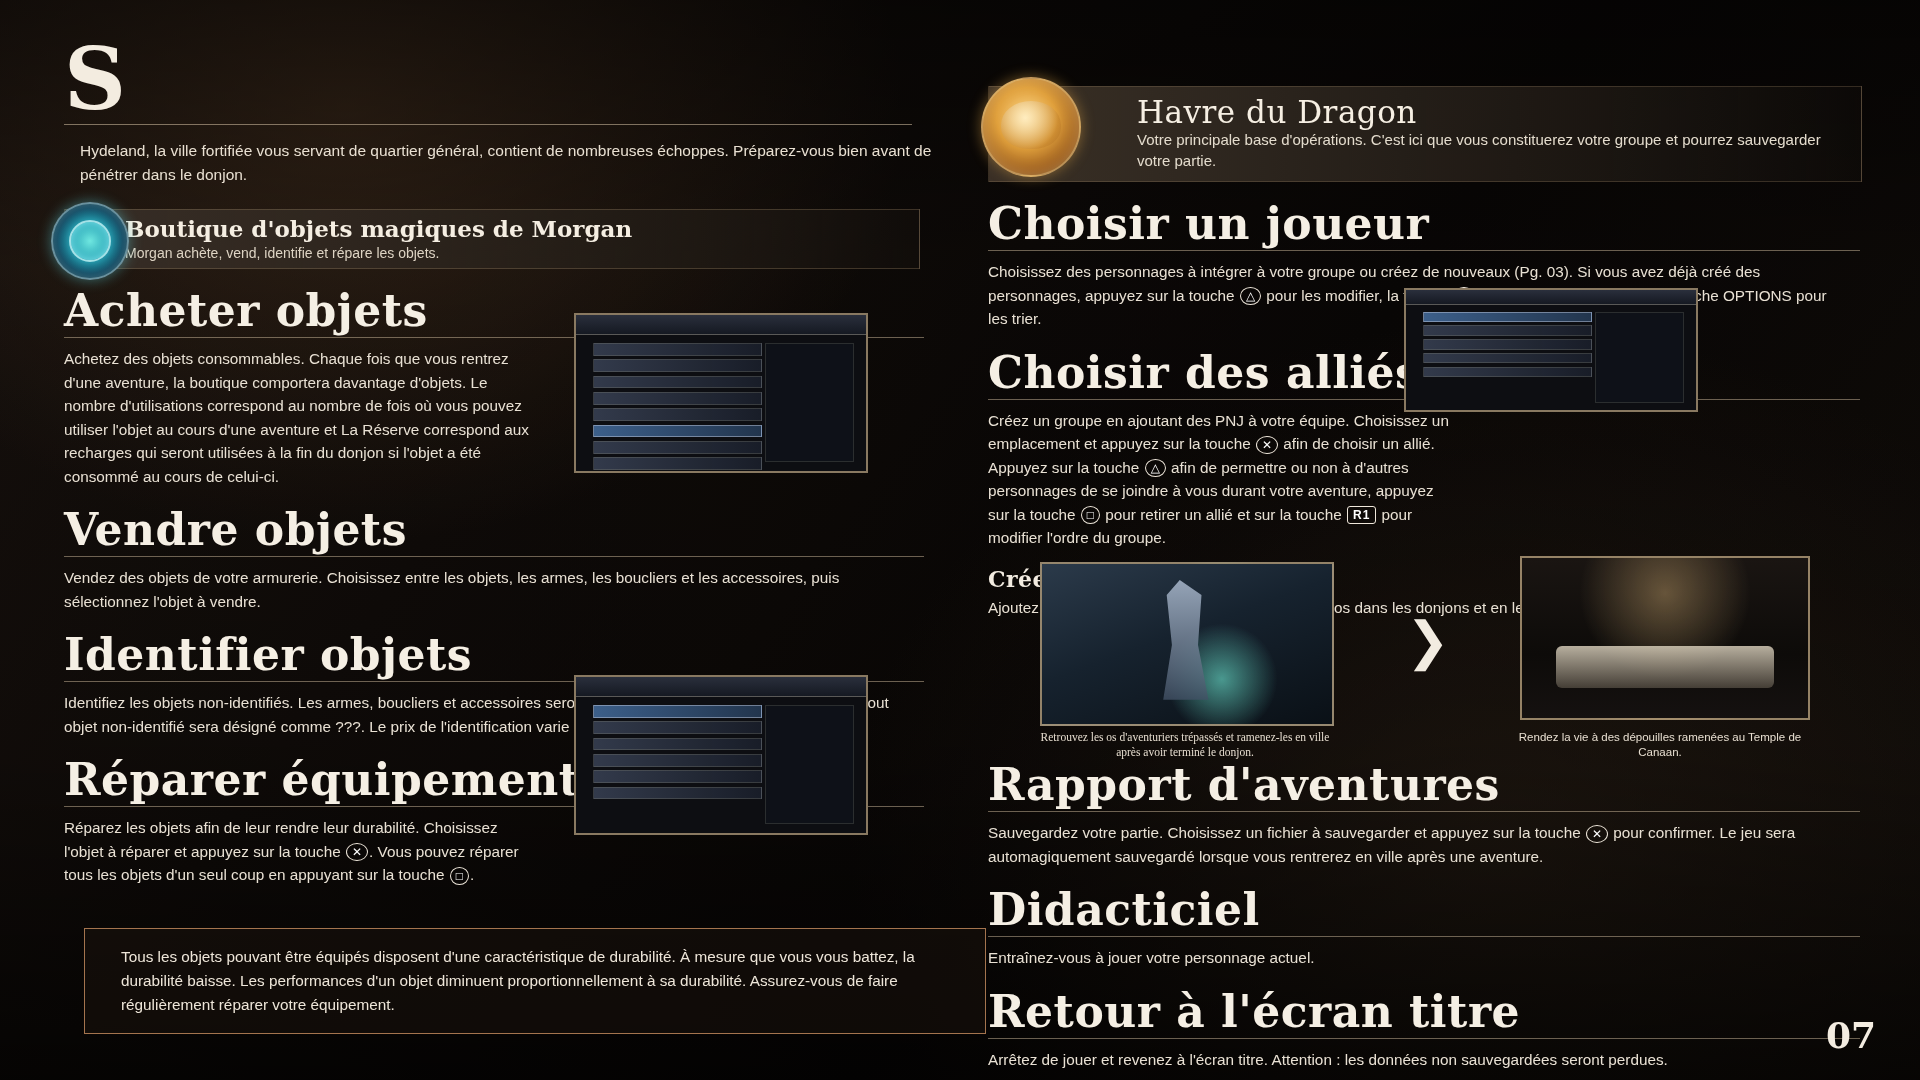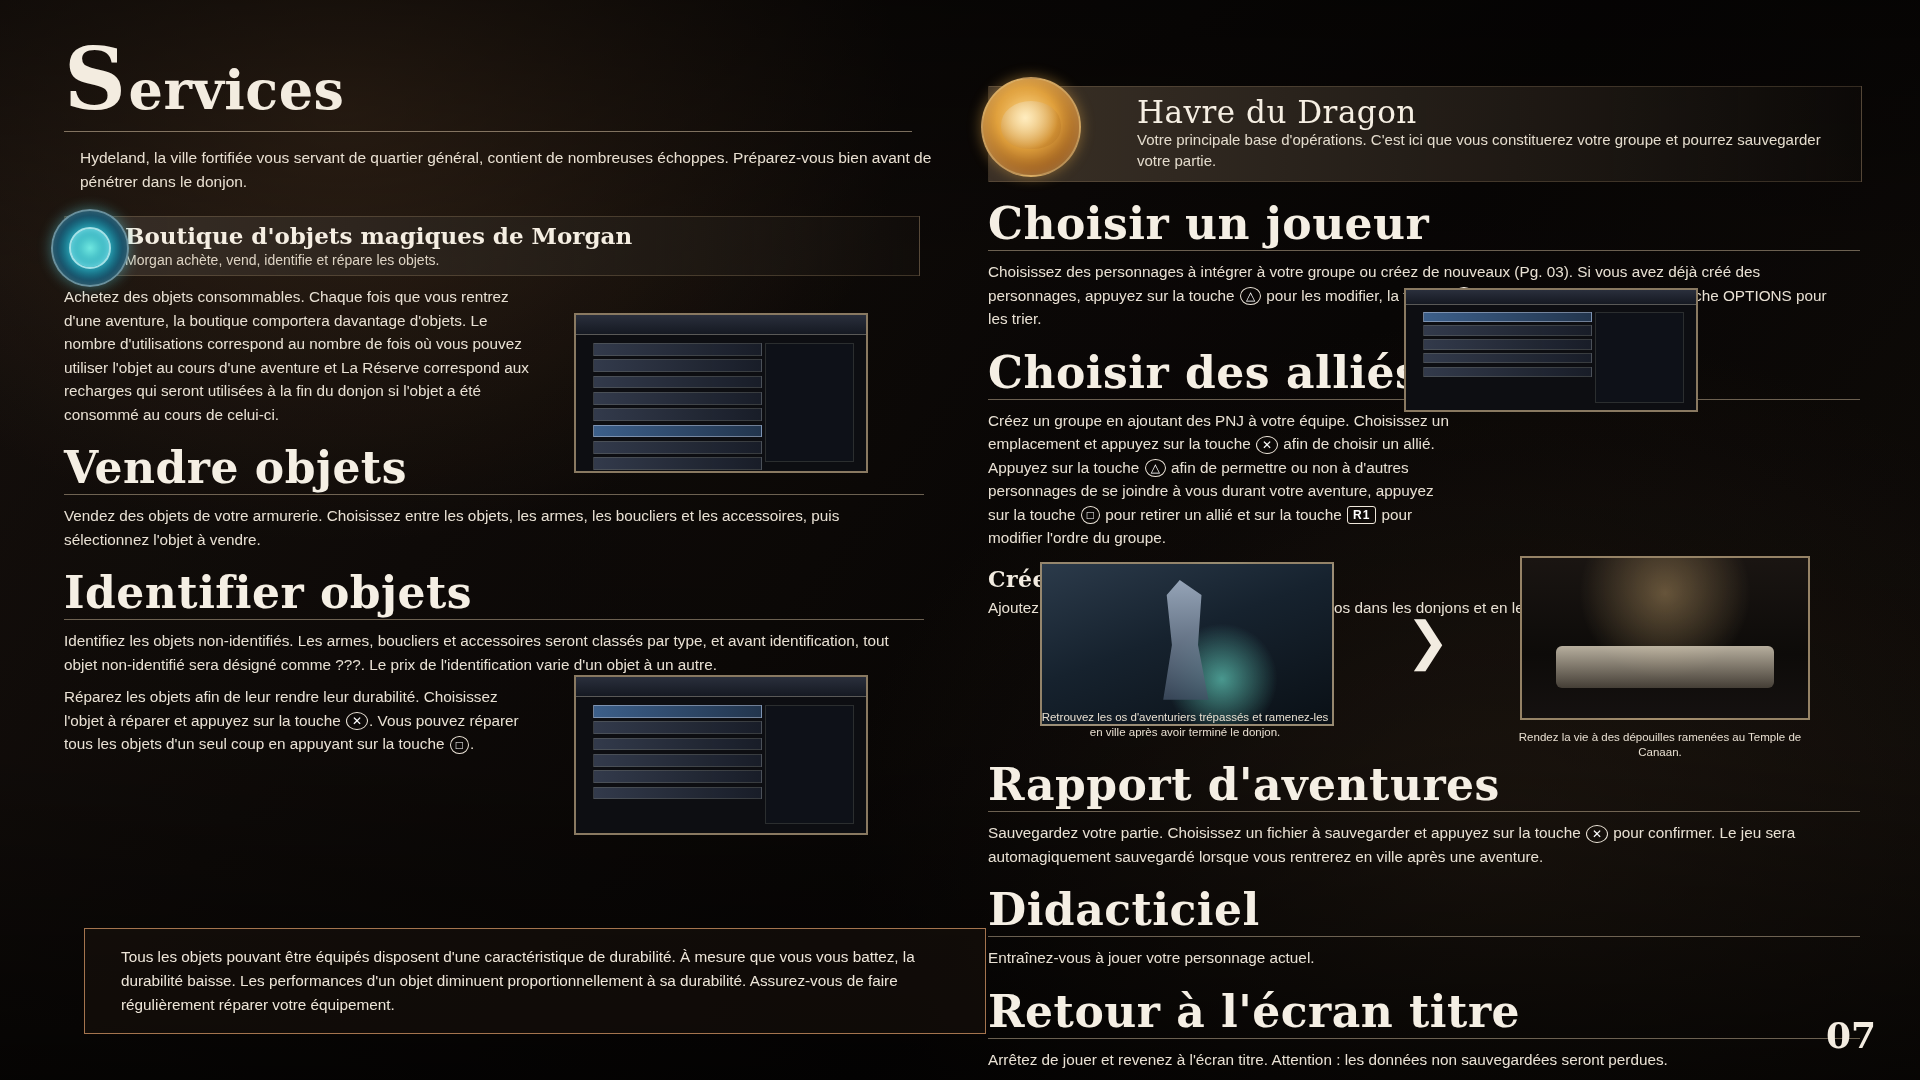--- a/index.html
+++ b/index.html
@@ -176,21 +176,21 @@
       linear-gradient(180deg,#1a1512 0%,#0d0b09 60%,#151110 100%);
   }
   .photo-skel:after{
     content:"";position:absolute;left:12%;top:55%;width:76%;height:26%;
     background:linear-gradient(180deg, rgba(225,215,195,0.8), rgba(120,110,95,0.5));
     border-radius:6px;
   }
   .caption{
     position:absolute;font-size:11.5px;line-height:15px;color:#e7ded0;text-align:center;
   }
-  .cap-knight{left:1040px;top:710px;width:290px;}
+  .cap-knight{left:1040px;top:730px;width:290px;font-family:Liberation Serif, serif;}
   .cap-skel{left:1510px;top:730px;width:300px;}
   .arrow{
     position:absolute;left:1406px;top:615px;
     font-size:52px;line-height:52px;color:#f2ece1;font-weight:bold;
     font-family:"DejaVu Sans", sans-serif;
   }
 
   .note{
     position:absolute;left:84px;top:928px;width:828px;
     border:1px solid rgba(190,135,90,0.85);
@@ -209,41 +209,42 @@
 <body>
 
 <div class="bg"></div>
 
 <div class="page">
 
   <div class="col-left">
 
     <h1 class="services gothic">
       <span class="drop gothic">S</span>
-      <span>ervices</span>
     </h1>
 
     <p class="intro">Hydeland, la ville fortifiée vous servant de quartier général, contient de nombreuses échoppes. Préparez-vous bien avant de pénétrer dans le donjon.</p>
 
     <div class="banner">
       <div class="medal"></div>
       <div class="btxt">
         <div class="btitle">Boutique d'objets magiques de Morgan</div>
         <div class="bsub">Morgan achète, vend, identifie et répare les objets.</div>
       </div>
     </div>
 
+    <h2 class="gothic">Acheter objets</h2>
     <p class="body" style="width:470px;">Achetez des objets consommables. Chaque fois que vous rentrez d'une aventure, la boutique comportera davantage d'objets. Le nombre d'utilisations correspond au nombre de fois où vous pouvez utiliser l'objet au cours d'une aventure et La Réserve correspond aux recharges qui seront utilisées à la fin du donjon si l'objet a été consommé au cours de celui-ci.</p>
 
     <h2 class="gothic">Vendre objets</h2>
     <p class="body" style="width:830px;">Vendez des objets de votre armurerie. Choisissez entre les objets, les armes, les boucliers et les accessoires, puis sélectionnez l'objet à vendre.</p>
 
     <h2 class="gothic">Identifier objets</h2>
     <p class="body" style="width:830px;">Identifiez les objets non-identifiés. Les armes, boucliers et accessoires seront classés par type, et avant identification, tout objet non-identifié sera désigné comme ???. Le prix de l'identification varie d'un objet à un autre.</p>
 
+    <h2 class="gothic">Réparer équipement</h2>
     <p class="body" style="width:470px;"><span>Réparez les objets afin de leur rendre leur durabilité. Choisissez l'objet à réparer et appuyez sur la touche </span><span class="btn round">✕</span><span>. Vous pouvez réparer tous les objets d'un seul coup en appuyant sur la touche </span><span class="btn round">□</span><span>.</span></p>
   </div>
 
   <div class="shot shot-1">
     <div class="hdr"></div>
     <div class="rows">
       <div class="row"></div>
       <div class="row"></div>
       <div class="row"></div>
       <div class="row"></div>

